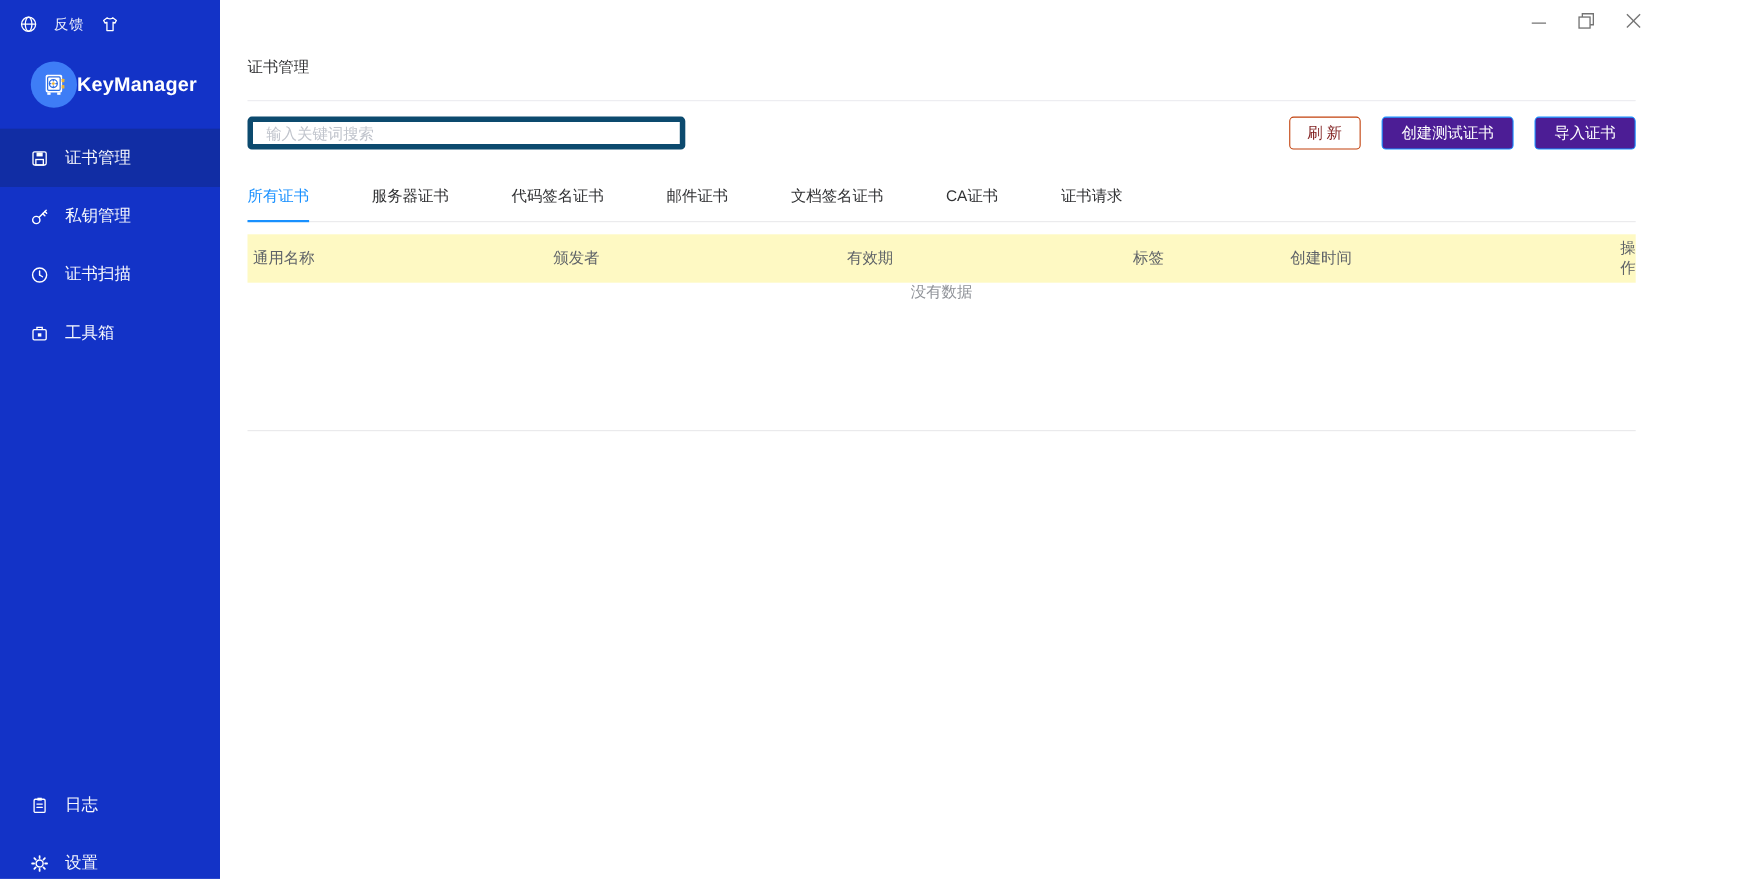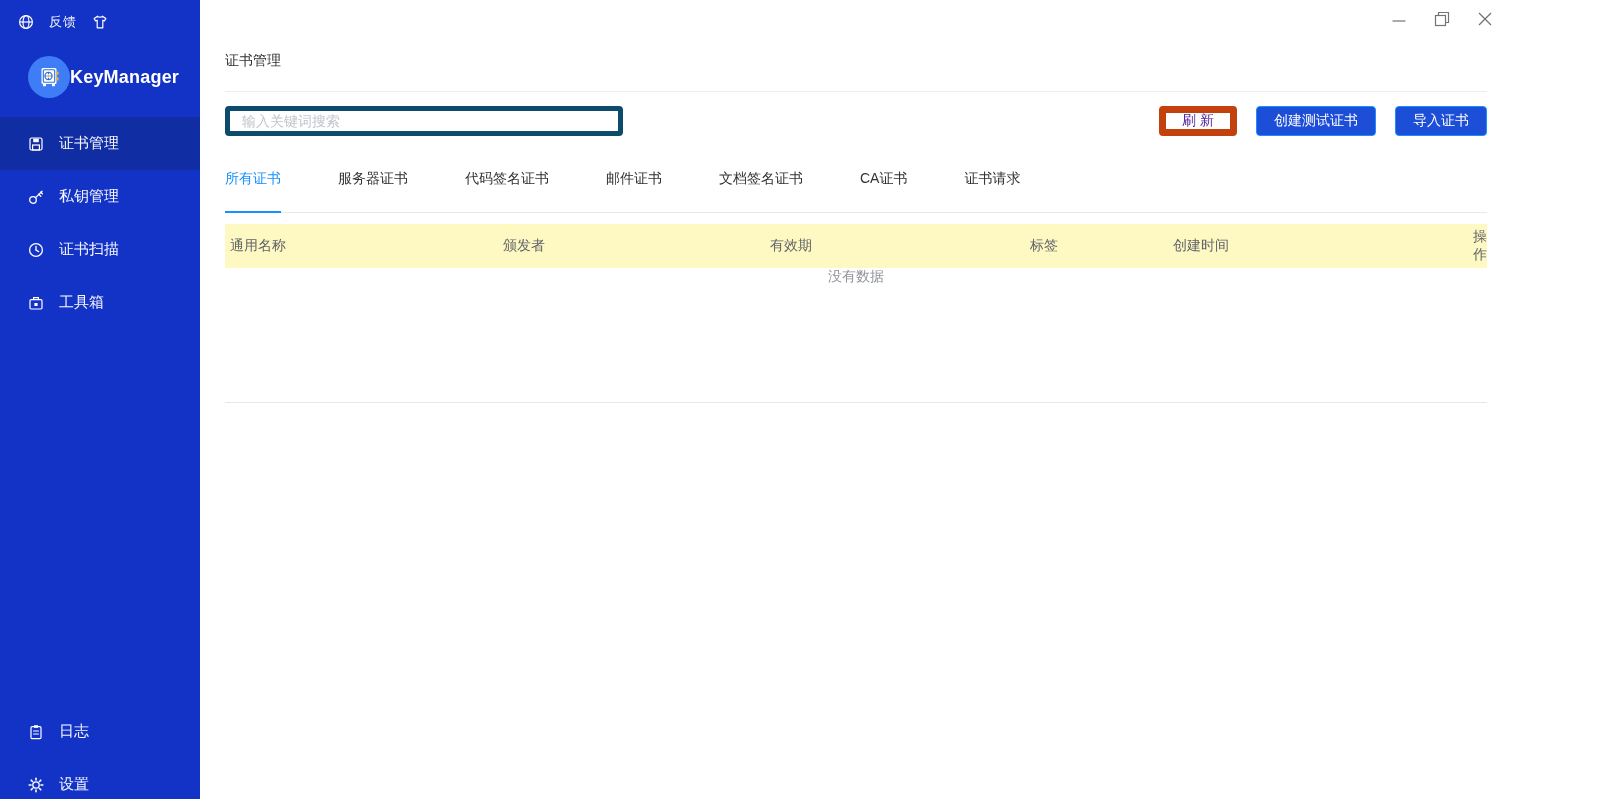--- a/index.html
+++ b/index.html
@@ -26,25 +26,25 @@
   .win-controls { position:absolute; top:10px; right:44px; display:flex; gap:26px; color:#737373; }
   .win-btn { width:17px; height:17px; display:flex; align-items:center; justify-content:center; cursor:pointer; }
 
   .page-title { padding-top:52px; padding-bottom:21px; font-size:14px; color:#303133; border-bottom:1px solid #ececf0; }
 
   .toolbar { margin-top:14px; display:flex; align-items:center; }
   .search-input { width:398px; height:30px; border:5px solid #0c4a6e; border-radius:4px; padding:0 12px; font-size:14px; color:#303133; outline:none; font-family:inherit; }
   .search-input::placeholder { color:#c0c4cc; }
   .toolbar-buttons { margin-left:auto; display:flex; gap:19px; }
   .btn { height:30px; border-radius:4px; font-size:14px; cursor:pointer; font-family:inherit; display:inline-flex; align-items:center; justify-content:center; }
-  .btn-plain { background:#fff; border:7px solid #c2410c; color:#4c1d95; padding:0 16px; }
-  .btn-primary { background:#1d4ed8; border:1px solid #1890ff; color:#fff; padding:0 17px; }
+  .btn-plain { background:#fff; border:1px solid #c2410c; color:#7f1d1d; padding:0 16px;font-family:Liberation Serif, serif; }
+  .btn-primary { background:#4c1d95; border:1px solid #1890ff; color:#fff; padding:0 17px; }
 
   .tabs { margin-top:21px; display:flex; gap:57px; border-bottom:1px solid #e9e9ec; }
-  .tab { position:relative; padding:13px 0 24px; font-size:14px; color:#303133; cursor:pointer; }
+  .tab { position:relative; padding:13px 0 13px; font-size:14px; color:#303133; cursor:pointer; }
   .tab.active { color:#1890ff; }
   .tab.active::after { content:""; position:absolute; left:0; right:0; bottom:-1px; height:2px; background:#1890ff; }
 
   .table-header { margin-top:11px; height:44px; background:#fef9c3; display:grid; grid-template-columns:273px 267px 260px 143px 300px 1fr; align-items:center; padding-left:5px; font-size:14px; color:#5f6368; }
   .empty-row { height:135px; display:flex; align-items:flex-start; justify-content:center; font-size:14px; color:#909399; border-bottom:1px solid #e8e8ea; }
 
   svg { display:block; }
 </style>
 </head>
 <body>

